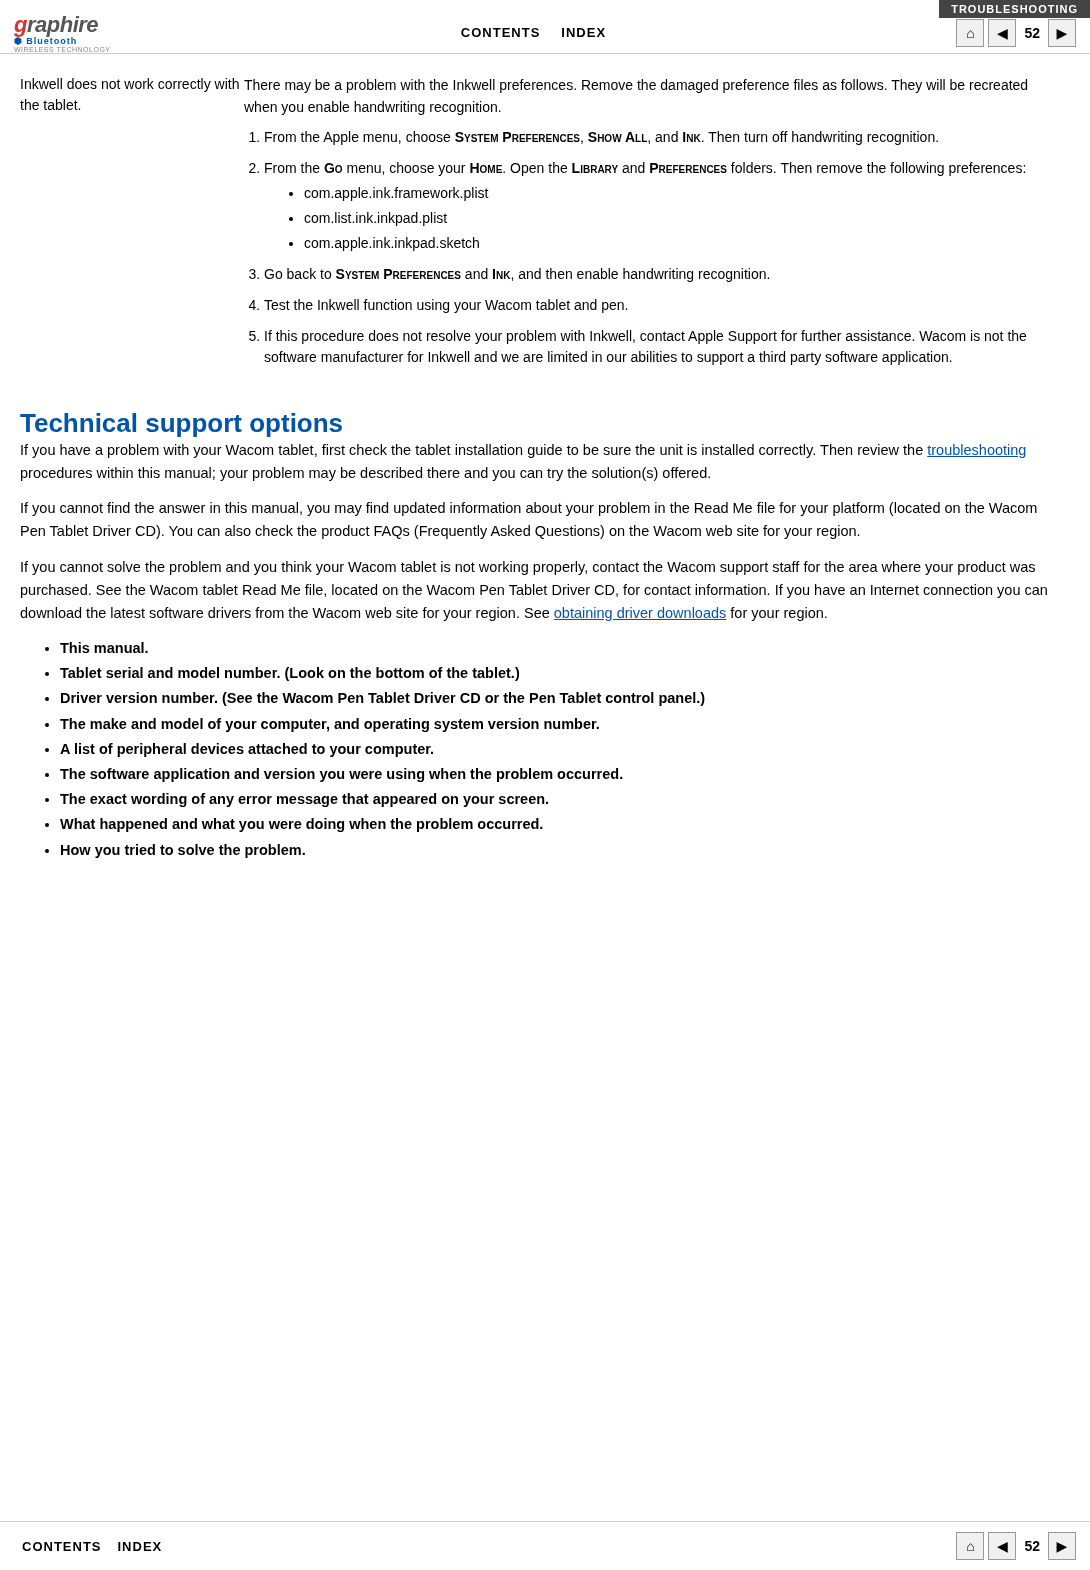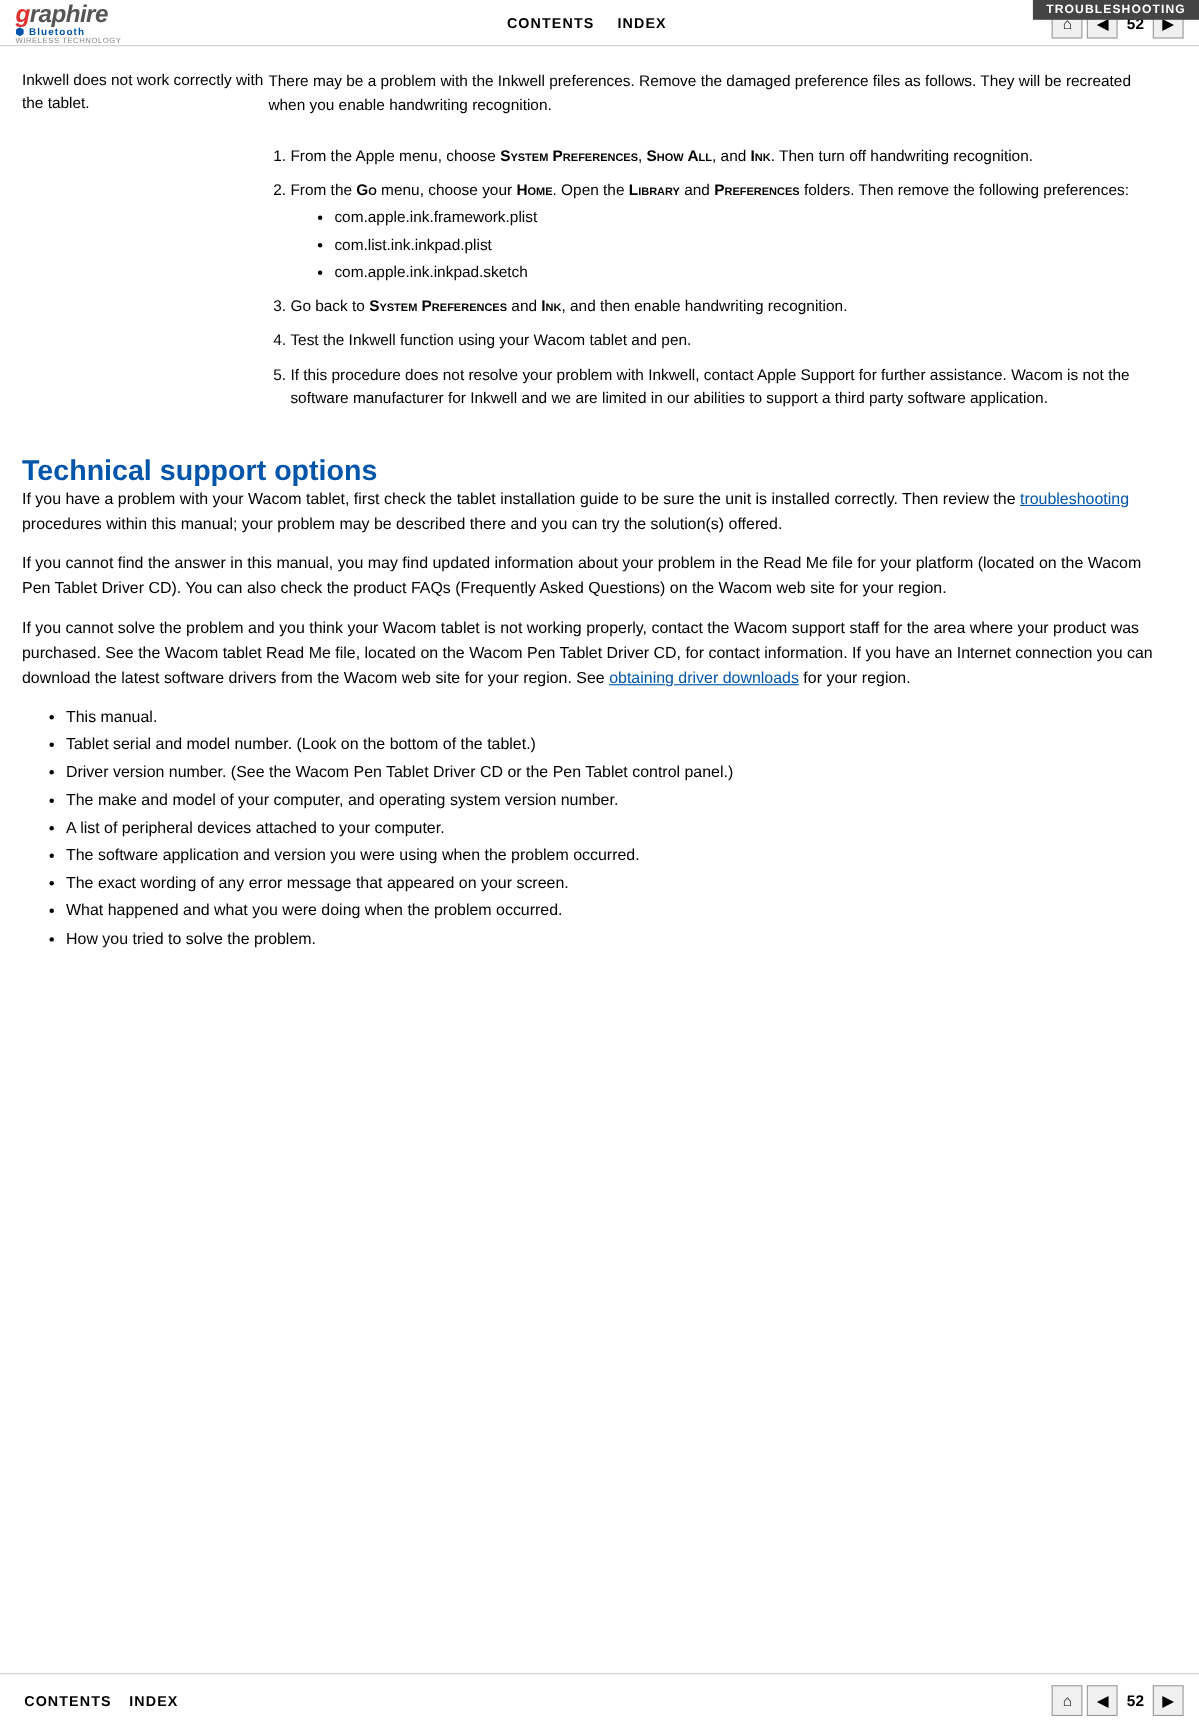--- a/index.html
+++ b/index.html
@@ -11,21 +11,21 @@
       color: #000;
       background: #fff;
       position: relative;
     }
 
     
     .header {
       display: flex;
       align-items: center;
       justify-content: space-between;
-      padding: 0 14px 0 14px;
+      padding: 12px 14px 0 14px;
       border-bottom: 1px solid #ccc;
     }
     .header-left {
       display: flex;
       align-items: center;
     }
     .logo-container {
       display: flex;
       flex-direction: column;
       align-items: flex-start;
@@ -121,21 +121,21 @@
       font-size: 14px;
       line-height: 1.5;
       color: #000;
     }
     .problem-solution {
       flex: 1;
       font-size: 14px;
       line-height: 1.6;
     }
     .problem-solution p {
-      margin-bottom: 24px;
+      margin-bottom: 8px;
     }
     .problem-solution ol {
       margin-left: 20px;
       margin-top: 6px;
     }
     .problem-solution ol li {
       margin-bottom: 10px;
       line-height: 1.5;
     }
     .problem-solution ul {
@@ -173,20 +173,21 @@
 
     .bullet-list {
       list-style: disc;
       margin-left: 40px;
       margin-bottom: 12px;
     }
     .bullet-list li {
       font-size: 14.5px;
       line-height: 1.6;
       margin-bottom: 2px;
+      font-weight: bold;
     }
 
     
     .footer {
       position: absolute;
       bottom: 0;
       left: 0;
       right: 0;
       border-top: 1px solid #ccc;
       padding: 10px 14px;

